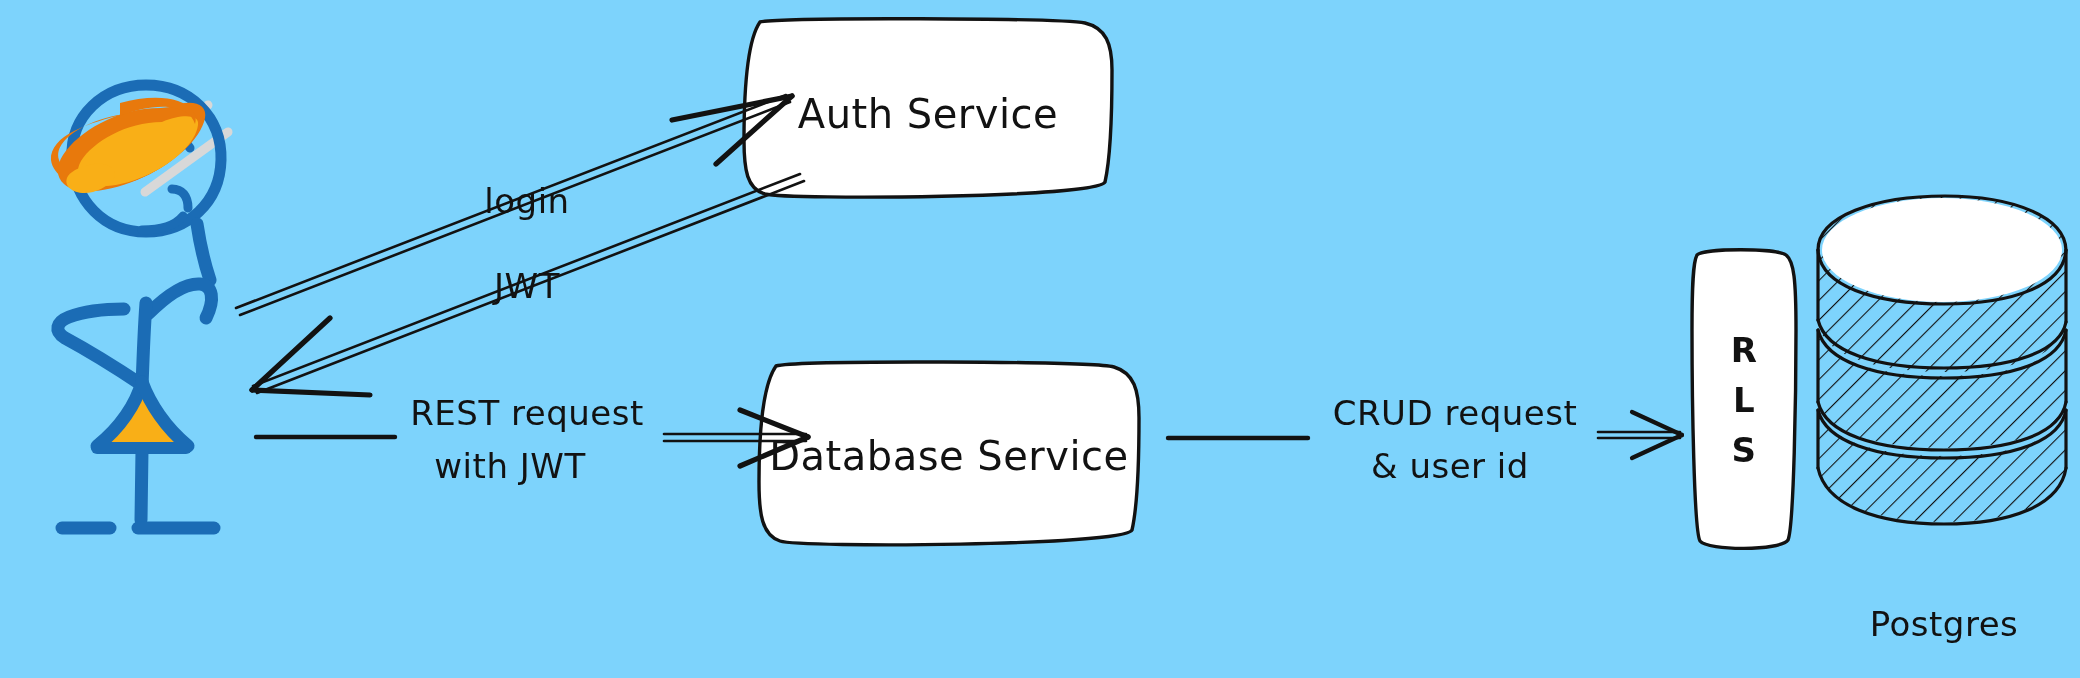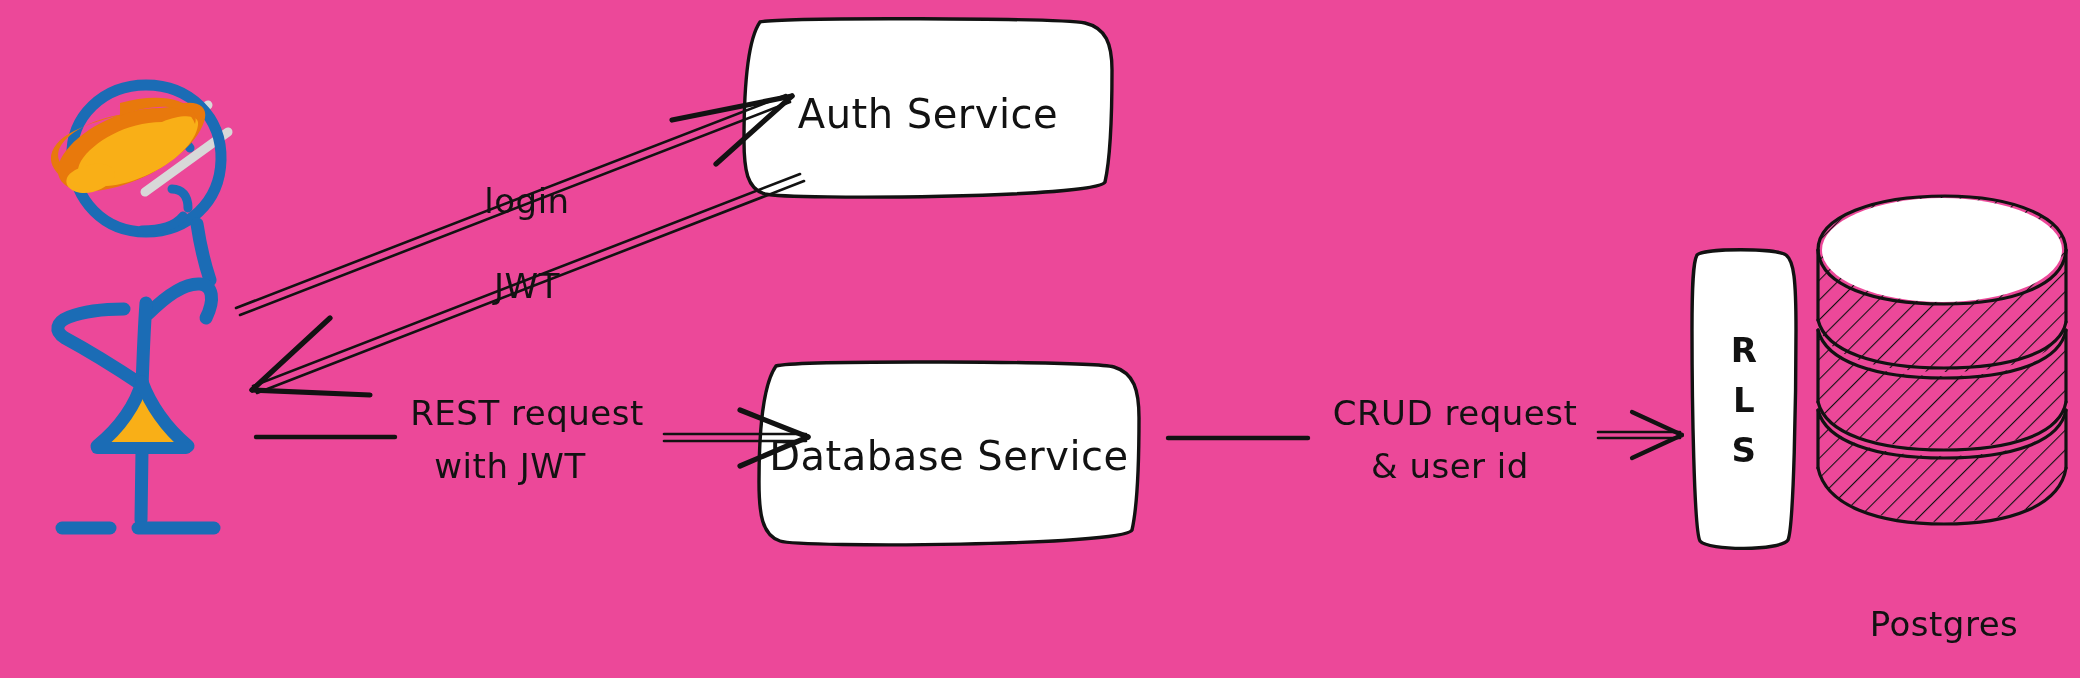--- a/index.html
+++ b/index.html
@@ -8,21 +8,21 @@
     padding: 0;
     background: #ffffff;
   }
   body {
     font-family: "DejaVu Sans", sans-serif;
   }
   #canvas {
     position: relative;
     width: 2080px;
     height: 678px;
-    background: #ec4899;
+    background: #7dd3fc;
     overflow: hidden;
   }
   #canvas svg.layer {
     position: absolute;
     left: 0;
     top: 0;
     width: 2080px;
     height: 678px;
     overflow: visible;
   }

